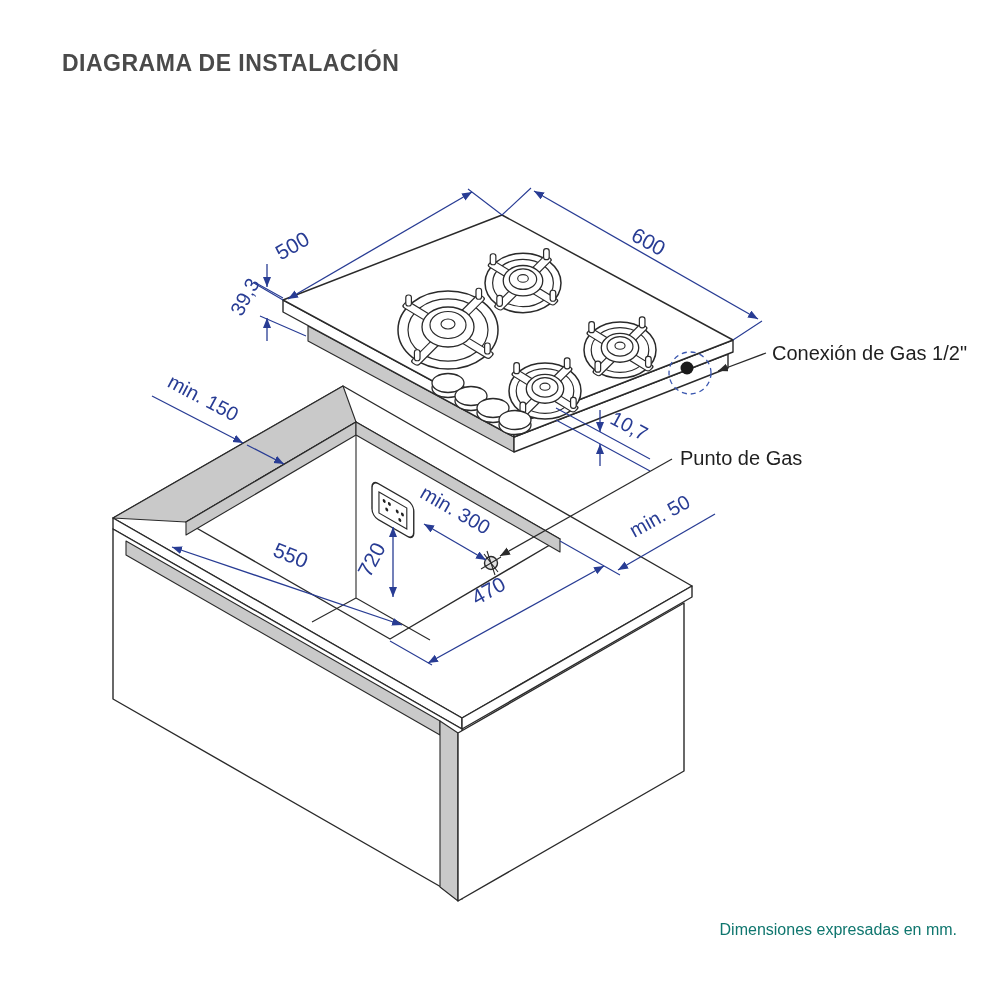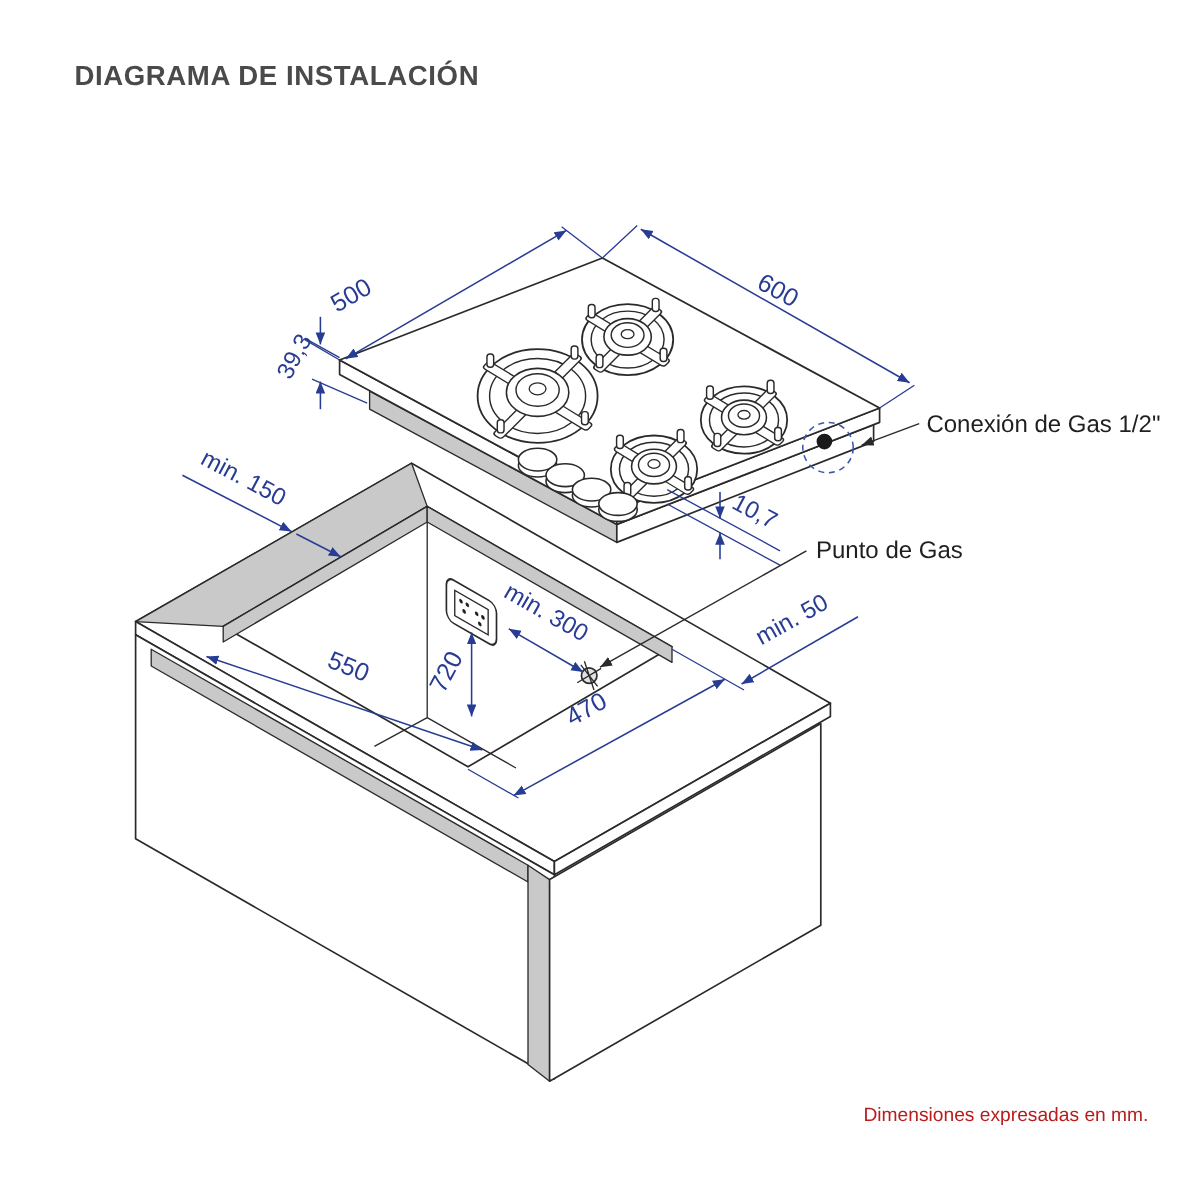--- a/index.html
+++ b/index.html
@@ -1,20 +1,20 @@
 <!DOCTYPE html>
 <html><head>
 <meta charset="utf-8">
 <style>
   html,body{margin:0;padding:0;background:#ffffff;}
   .canvas{position:relative;width:1000px;height:1000px;background:#ffffff;overflow:hidden;
           font-family:"Liberation Sans", sans-serif;}
   .title{position:absolute;left:62px;top:50px;font-size:23px;font-weight:bold;
          color:#4a4a4a;letter-spacing:.5px;}
-  .footer{position:absolute;right:43px;top:921px;font-size:16px;color:#b91c1c;}
+  .footer{position:absolute;right:43px;top:921px;font-size:16px;color:#0f766e;}
   svg{position:absolute;left:0;top:0;}
   .ln{stroke:#2a2a2a;stroke-width:1.4;fill:none;stroke-linejoin:round;}
   .face{stroke:#2a2a2a;stroke-width:1.4;fill:#ffffff;stroke-linejoin:round;}
   .gray{stroke:#2a2a2a;stroke-width:1.1;fill:#c9c9c9;stroke-linejoin:round;}
   .dim{stroke:#283c94;stroke-width:1.3;fill:none;}
   .ext{stroke:#283c94;stroke-width:1.1;fill:none;}
   .dimtxt{fill:#283c94;font-size:21px;font-family:"Liberation Sans",sans-serif;text-anchor:middle;}
   .dimtxt.small{font-size:20px;}
   .lbltxt{fill:#1f1f1f;font-size:20px;font-family:"Liberation Sans",sans-serif;}
   .leader{stroke:#2a2a2a;stroke-width:1.2;fill:none;}

